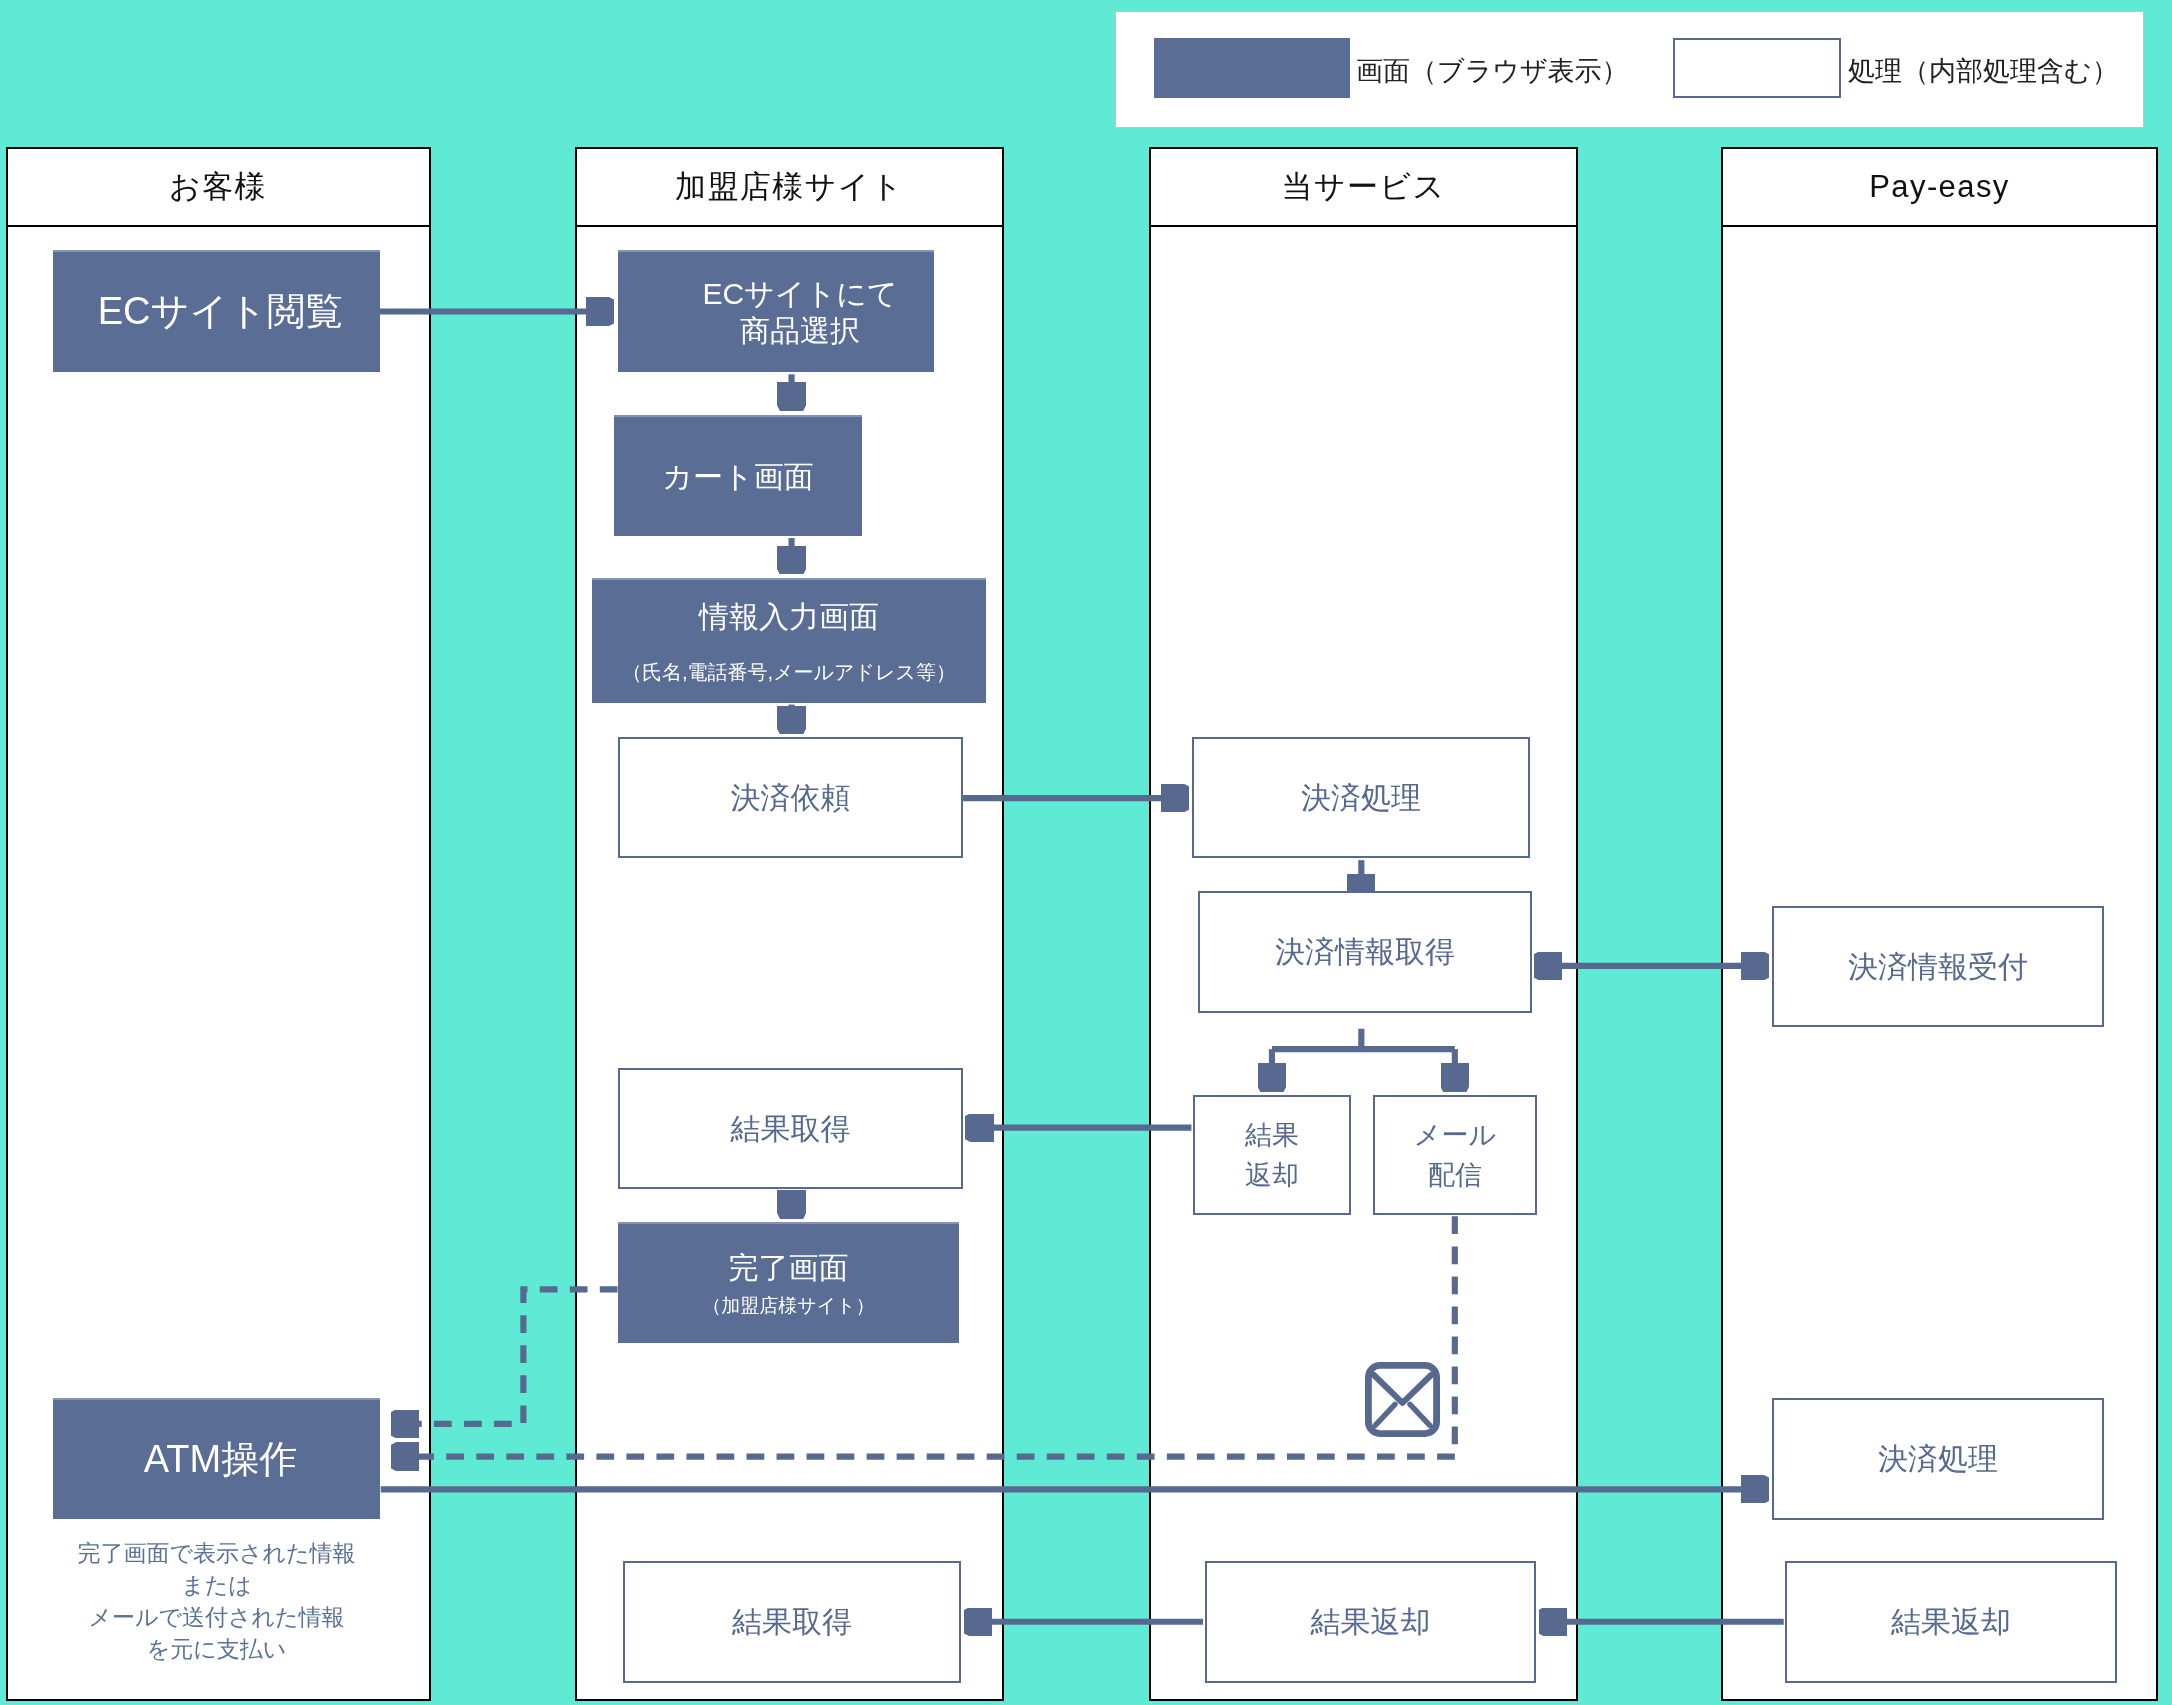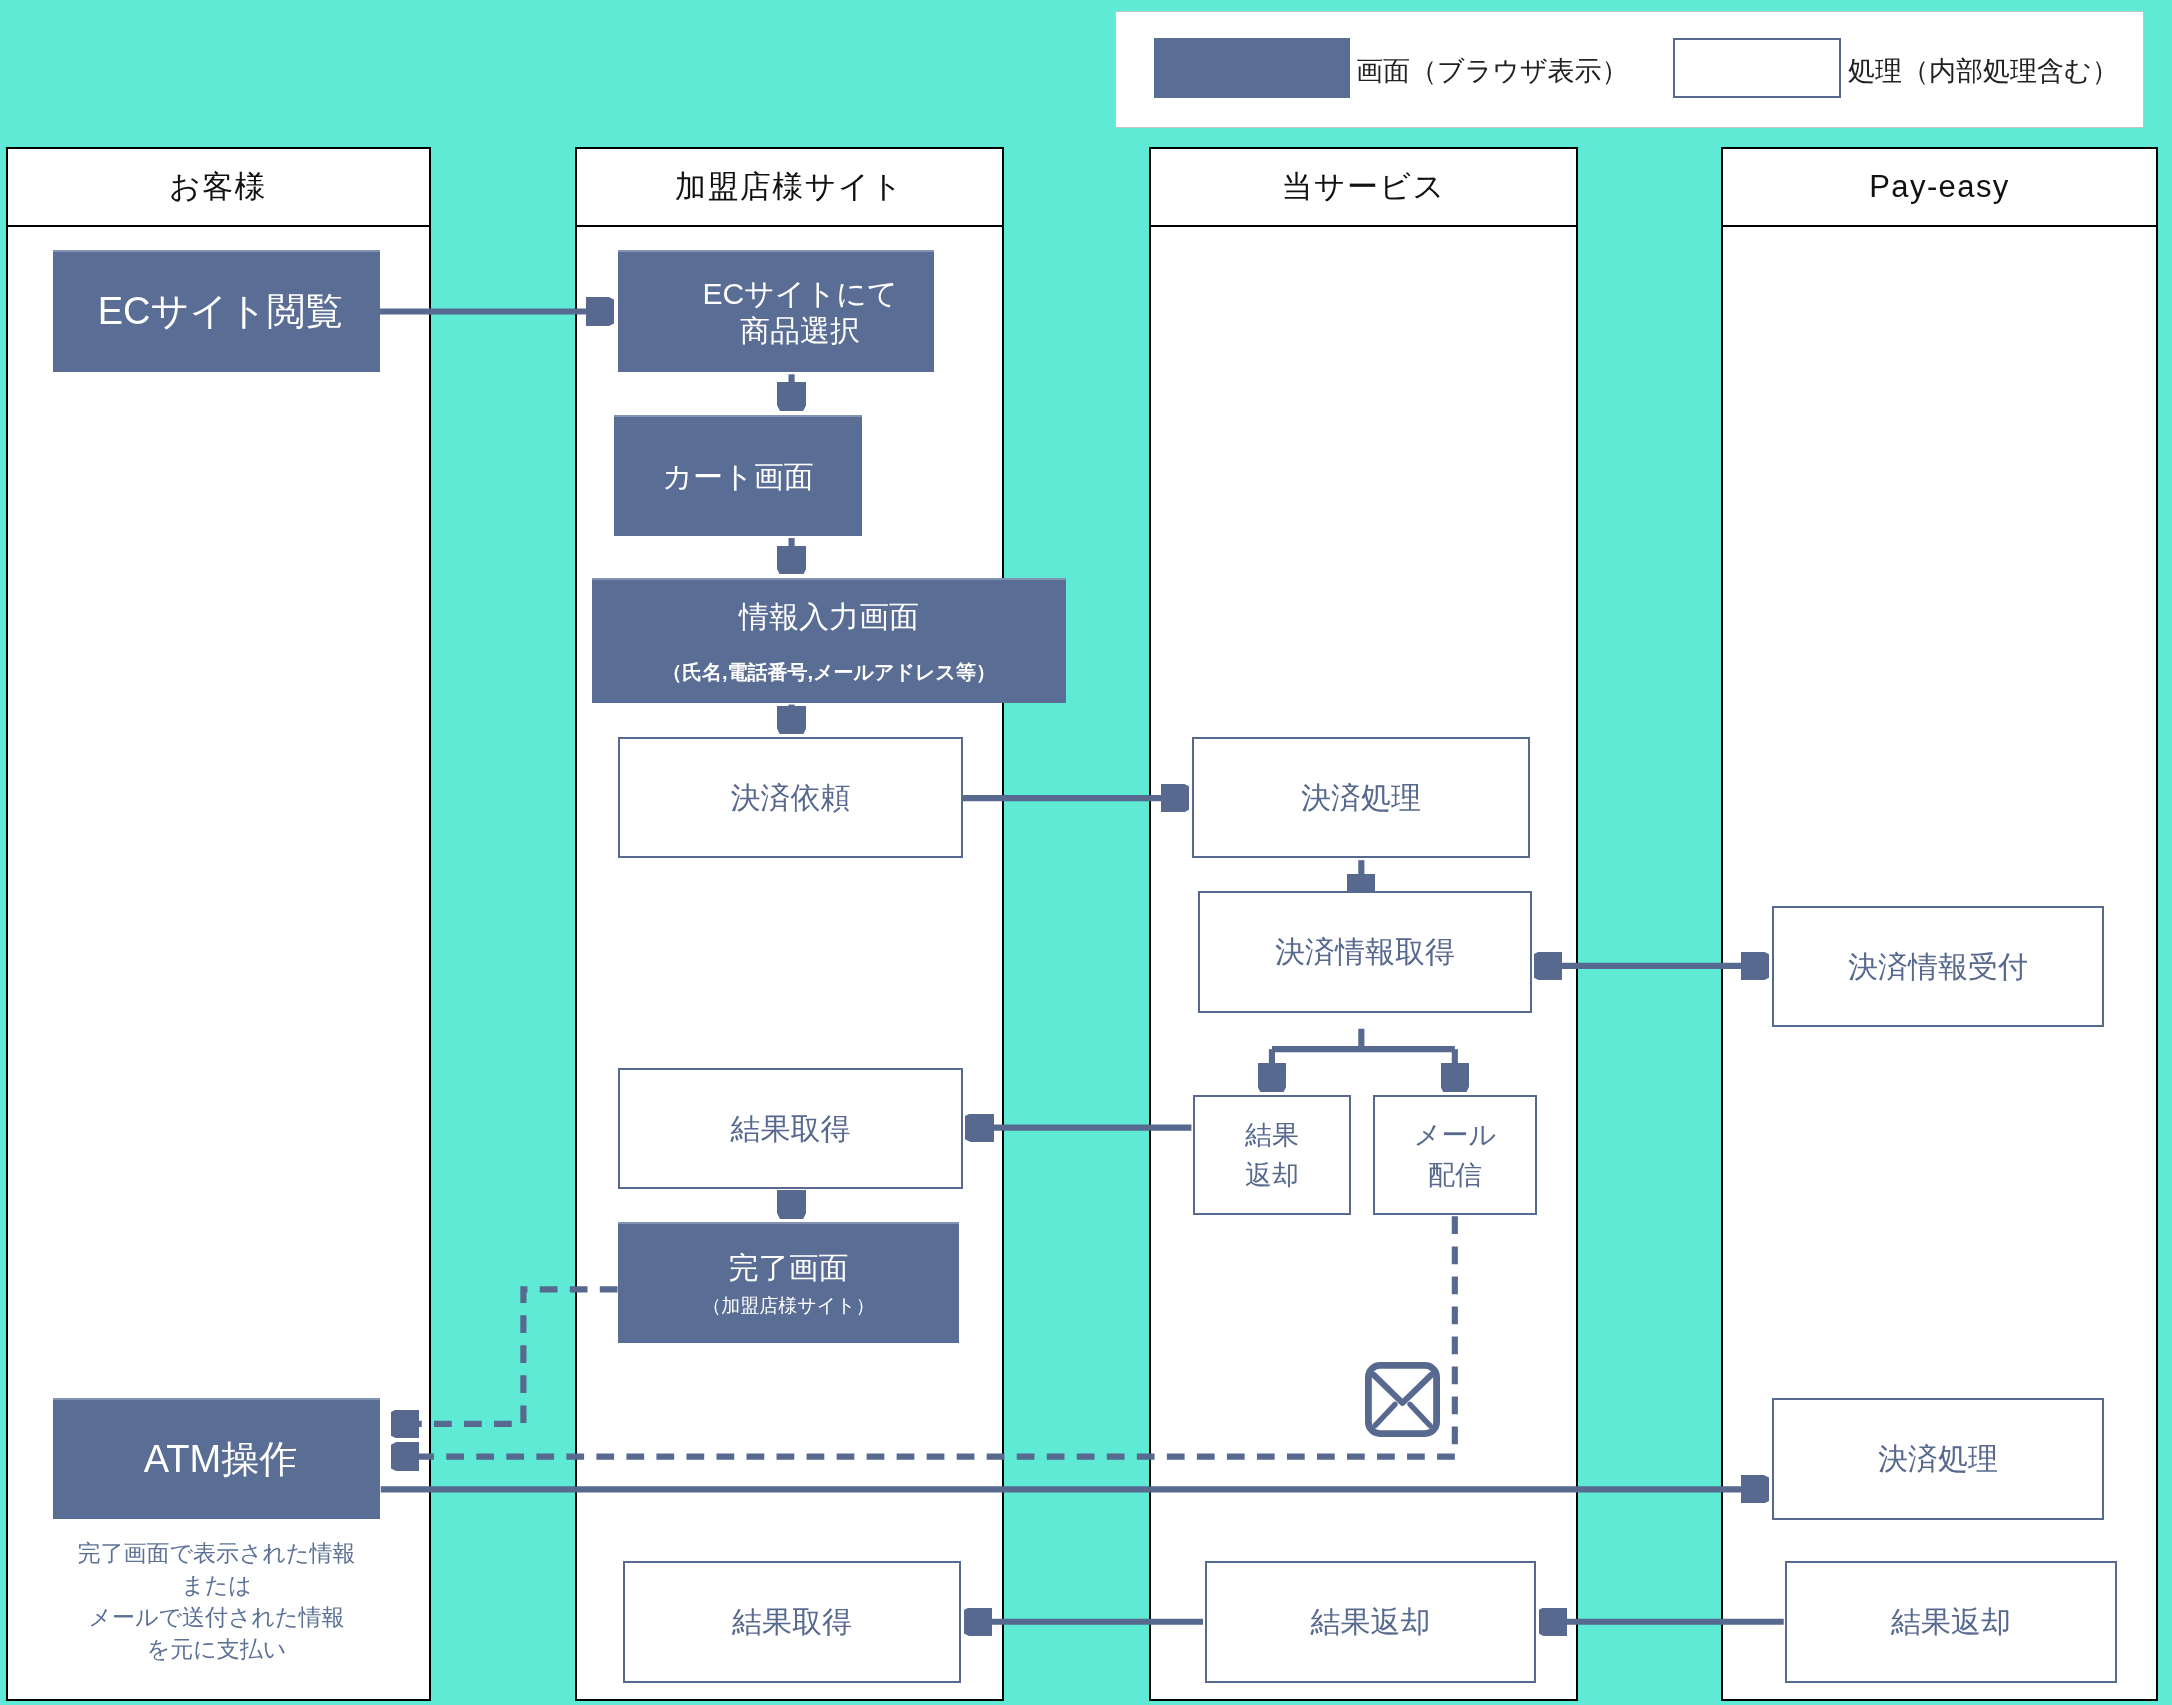--- a/index.html
+++ b/index.html
@@ -24,21 +24,21 @@
   #legend-label-process{left:732px;}
 
   
   .box{position:absolute;box-sizing:border-box;display:flex;flex-direction:column;
        align-items:center;justify-content:center;text-align:center;line-height:1.25;}
   .screen{background:#5a6d94;border-top:2px solid #8194b2;color:#fff;}
   .process{background:#fff;border:2.7px solid #57698f;color:#57698f;}
   .t46{font-size:38px;padding-left:8px;}
   .t44{font-size:30px;}
   .t40{font-size:27px;line-height:1.5;}
-  .sub29{font-size:20px;margin-top:24px;font-weight:bold;}
+  .sub29{font-size:20px;margin-top:24px;}
   .sub28{font-size:19px;margin-top:6.8px;}
 
   
   #atm-note{position:absolute;left:53px;top:1537px;width:327px;text-align:center;
             color:#5b7296;font-size:23px;line-height:32px;}
 
   
   #flow-svg{position:absolute;left:0;top:0;width:2172px;height:1706px;pointer-events:none;}
   #flow-svg line,#flow-svg path{stroke:#57698f;stroke-width:9;fill:none;}
   #flow-svg .dashed{stroke-dasharray:26 18;}
@@ -109,21 +109,21 @@
     <div>を元に支払い</div>
   </div>
 
   <div class="box screen t44" style="left:618px;top:250px;width:316px;height:122px;padding-left:48px;">
     <div>ECサイトにて</div>
     <div>商品選択</div>
   </div>
   <div class="box screen t44" style="left:614px;top:415px;width:248px;height:121px;">
     <span>カート画面</span>
   </div>
-  <div class="box screen" style="left:592px;top:578px;width:474px;height:125px;">
+  <div class="box screen" style="left:592px;top:578px;width:394px;height:125px;">
     <div class="t44">情報入力画面</div>
     <div class="sub29">（氏名,電話番号,メールアドレス等）</div>
   </div>
   <div class="box process t44" style="left:618px;top:737px;width:345px;height:121px;">
     <span>決済依頼</span>
   </div>
   <div class="box process t44" style="left:618px;top:1068px;width:345px;height:121px;">
     <span>結果取得</span>
   </div>
   <div class="box screen" style="left:618px;top:1222px;width:341px;height:121px;">

